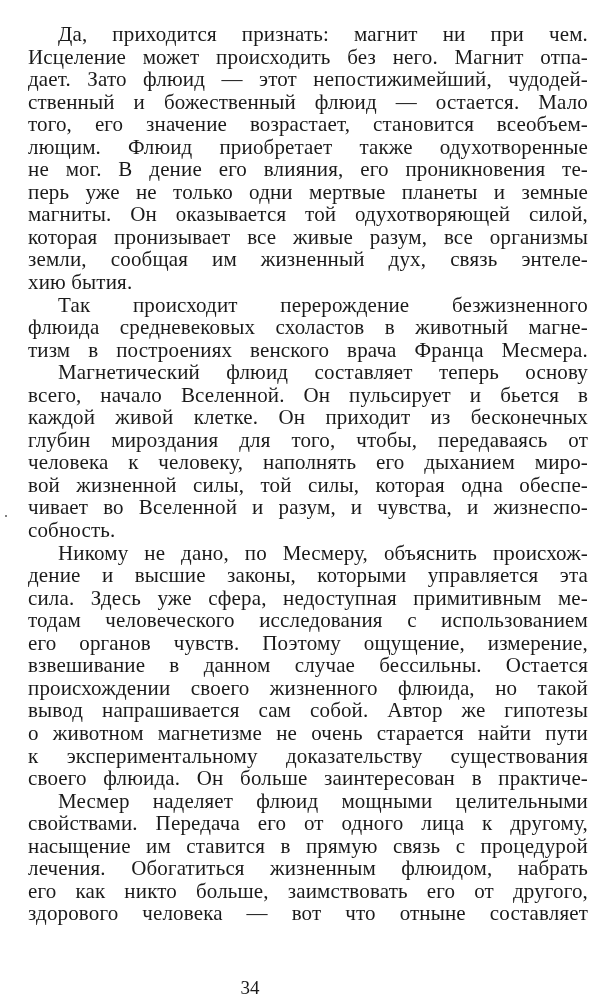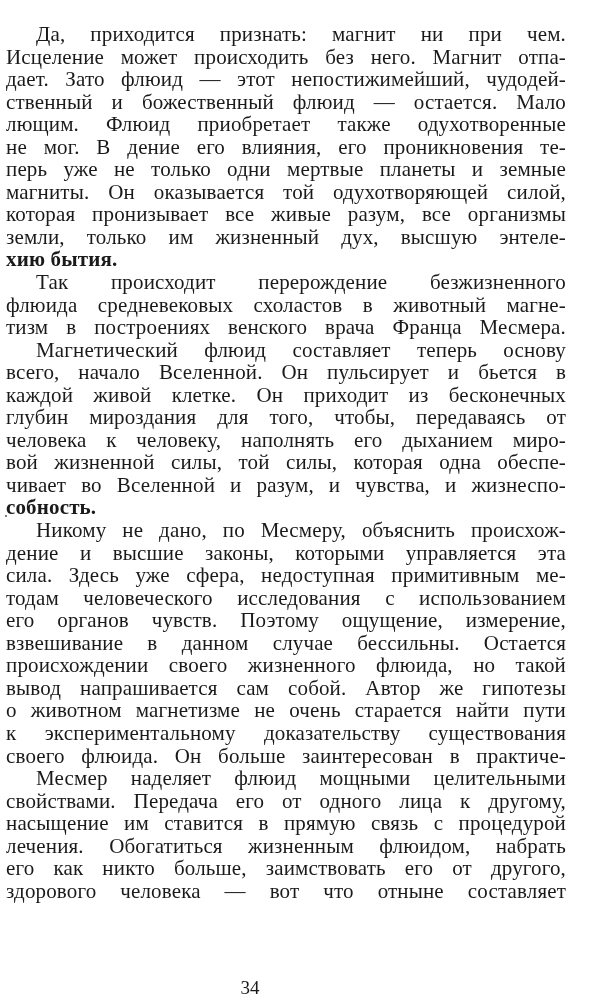--- a/index.html
+++ b/index.html
@@ -10,40 +10,39 @@
     body {
       width: 600px;
       height: 1005px;
       position: relative;
       overflow: hidden;
       color: #1a1a1a;
       font-family: "Liberation Serif", "DejaVu Serif", serif;
     }
     .page {
       position: absolute;
-      left: 6px;
+      left: 28px;
       top: 23px;
       width: 560px;
     }
     .line {
       display: block;
       height: 22.55px;
       line-height: 22.55px;
       font-size: 21px;
       white-space: nowrap;
       text-align: justify;
       text-align-last: justify;
       letter-spacing: 0.15px;
     }
     .line.indent {
       padding-left: 30px;
     }
     .line.last {
       text-align-last: left;
-      font-weight: bold;
     }
     .page-number {
       position: absolute;
       left: 0;
       width: 500px;
       top: 977px;
       text-align: center;
       font-size: 19px;
       font-family: "Liberation Serif", "DejaVu Serif", serif;
     }
@@ -59,26 +58,27 @@
   </style>
 </head>
 <body>
 
 <div class="page">
   <div>
     <span class="line indent">Да, приходится признать: магнит ни при чем.</span>
     <span class="line">Исцеление может происходить без него. Магнит отпа-</span>
     <span class="line">дает. Зато флюид — этот непостижимейший, чудодей-</span>
     <span class="line">ственный и божественный флюид — остается. Мало</span>
+    <span class="line">того, его значение возрастает, становится всеобъем-</span>
     <span class="line">лющим. Флюид приобретает также одухотворенные</span>
     <span class="line">не мог. В дение его влияния, его проникновения те-</span>
     <span class="line">перь уже не только одни мертвые планеты и земные</span>
     <span class="line">магниты. Он оказывается той одухотворяющей силой,</span>
     <span class="line">которая пронизывает все живые разум, все организмы</span>
-    <span class="line">земли, только им жизненный дух, высшую энтеле-</span>
+    <span class="line">земли, сообщая им жизненный дух, связь энтеле-</span>
     <span class="line last">хию бытия.</span>
   </div>
 
   <div>
     <span class="line indent">Так происходит перерождение безжизненного</span>
     <span class="line">флюида средневековых схоластов в животный магне-</span>
     <span class="line">тизм в построениях венского врача Франца Месмера.</span>
   </div>
 
   <div>

